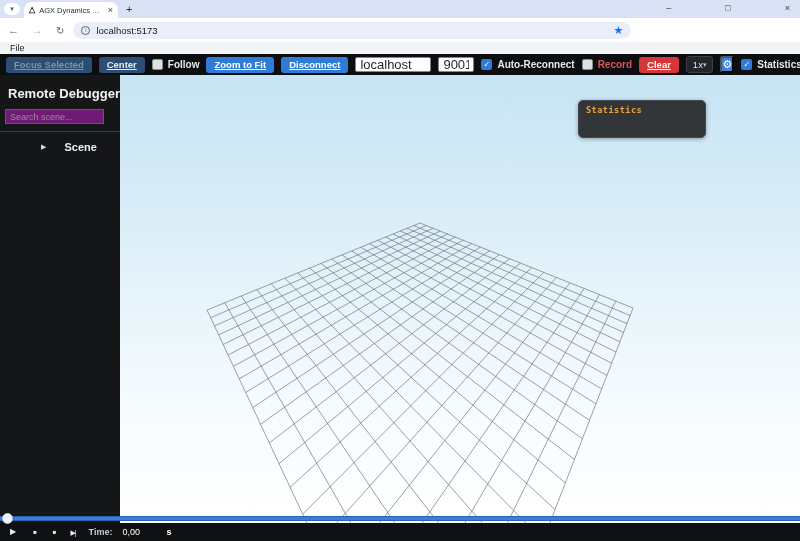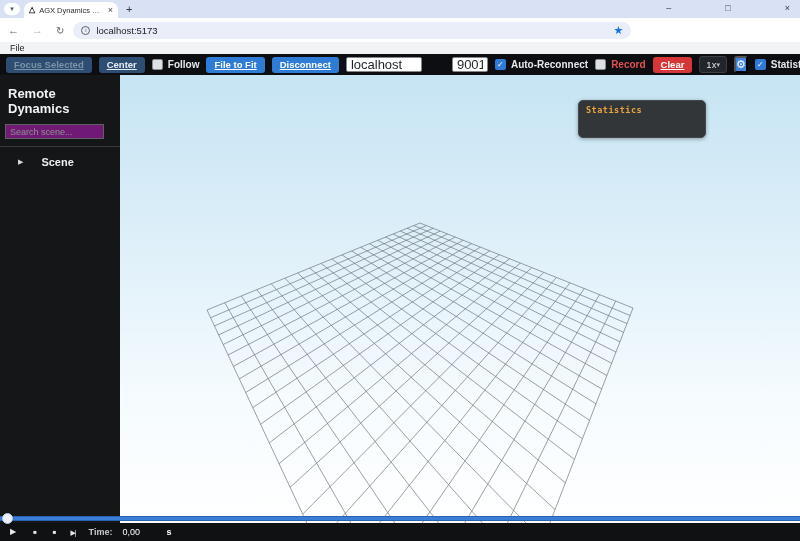--- a/index.html
+++ b/index.html
@@ -45,37 +45,37 @@
   .btn-danger { background: #d63637; color: #fff; }
   .cb { width: 11px; height: 11px; border-radius: 2px; display: inline-flex; align-items: center;
     justify-content: center; font-size: 8px; line-height: 1; flex: none; }
   .cb.checked { background: #2f7cd6; color: #fff; }
   .cb.unchecked { background: #dde1e6; border: 1px solid #8a8f95; color: transparent; }
   .tb-label { font-size: 10px; font-weight: 600; color: #e6e9ec; margin-left: -2px; white-space: nowrap; }
   .tb-label.red { color: #e05252; }
   .text-input { height: 15px; background: #fff; border: 1px solid #83878c; border-radius: 2px;
     font-size: 13px; padding: 0 4px; color: #1f2327; font-family: "Liberation Sans", sans-serif; }
   .host-input { width: 76px; }
-  .port-input { width: 36px; margin-left: 23px; }
+  .port-input { width: 36px; }
   .speed-select { height: 17px; background: #22262b; border: 1px solid #3a4046; border-radius: 3px;
     color: #dfe3e8; font-size: 9.5px; display: inline-flex; align-items: center; padding: 0 6px; }
   .speed-chev { font-size: 7px; color: #b9bec4; }
   .gear-btn { width: 20px; height: 17px; background: #3c82e0; border-radius: 3px; color: #fff;
     display: inline-flex; align-items: center; justify-content: center; font-size: 11px; }
 
   
   .main { position: absolute; top: 75px; left: 0; width: 800px; height: 448px; display: flex; }
   .sidebar { width: 120px; background: #151617; flex: none; position: relative; }
   .sb-title { font-size: 13px; font-weight: 700; color: #f2f3f4; margin: 11px 0 0 8px; }
   .sb-search { display: block; width: 99px; height: 15px; margin: 8px 0 0 5px; background: #701a75;
     border: 1px solid #5e6062; color: #d7dadc; font-size: 9px; padding: 0 4px;
     font-family: "Liberation Sans", sans-serif; }
   .sb-search::placeholder { color: #8f9294; }
   .sb-divider { border-top: 1px solid #38393b; margin-top: 7px; }
-  .tree-row { display: flex; align-items: center; margin: 9px 0 0 18px; gap: 18px; }
+  .tree-row { display: flex; align-items: center; margin: 9px 0 0 18px; gap: 18px; justify-content: center; }
   .tree-exp { font-size: 7px; color: #d8dadc; }
   .tree-label { font-size: 11px; font-weight: 600; color: #eceff1; }
 
   .viewport { flex: 1; position: relative; overflow: hidden;
     background: linear-gradient(180deg, #c6e4f3 0%, #d9edf8 30%, #f5fbfe 72%, #ffffff 100%); }
   .grid-svg { position: absolute; left: 0; top: 0; }
 
   .stats-panel { position: absolute; left: 458px; top: 25px; width: 128px; height: 38px;
     background: #323639; border: 1px solid #45494d; border-radius: 5px; padding: 4px 7px;
     box-shadow: 0 1px 4px rgba(0,0,0,0.35); }
@@ -134,21 +134,21 @@
   <div class="menubar">
     <span>File</span>
   </div>
 </div>
 
 <div class="app-toolbar">
   <button class="btn btn-muted disabled">Focus Selected</button>
   <button class="btn btn-muted">Center</button>
   <span class="cb unchecked"></span>
   <span class="tb-label">Follow</span>
-  <button class="btn btn-primary">File to Fit</button>
+  <button class="btn btn-primary">Zoom to Fit</button>
   <button class="btn btn-primary">Disconnect</button>
   <input class="text-input host-input" value="localhost" style="">
   <input class="text-input port-input" value="9001" style="">
   <span class="cb checked">✓</span>
   <span class="tb-label">Auto-Reconnect</span>
   <span class="cb unchecked"></span>
   <span class="tb-label red">Record</span>
   <button class="btn btn-danger">Clear</button>
   <div class="speed-select">
     <span>1x</span>
@@ -157,21 +157,21 @@
   <button class="gear-btn">
     <span>⚙</span>
   </button>
   <span class="cb checked">✓</span>
   <span class="tb-label">Statistics</span>
 
 </div>
 
 <div class="main">
   <div class="sidebar">
-    <div class="sb-title">Remote Dynamics</div>
+    <div class="sb-title">Remote Debugger</div>
     <input class="sb-search" placeholder="Search scene..." style="">
     <div class="sb-divider"></div>
     <div class="tree-row">
       <span class="tree-exp">▶</span>
       <span class="tree-label">Scene</span>
     </div>
   </div>
   <div class="viewport">
     <svg class="grid-svg" id="grid-svg" width="680" height="448">
         <line x1="300" y1="148" x2="86.99999999999997" y2="235" stroke="#6d737a" stroke-width="0.8" opacity="0.85"></line>

